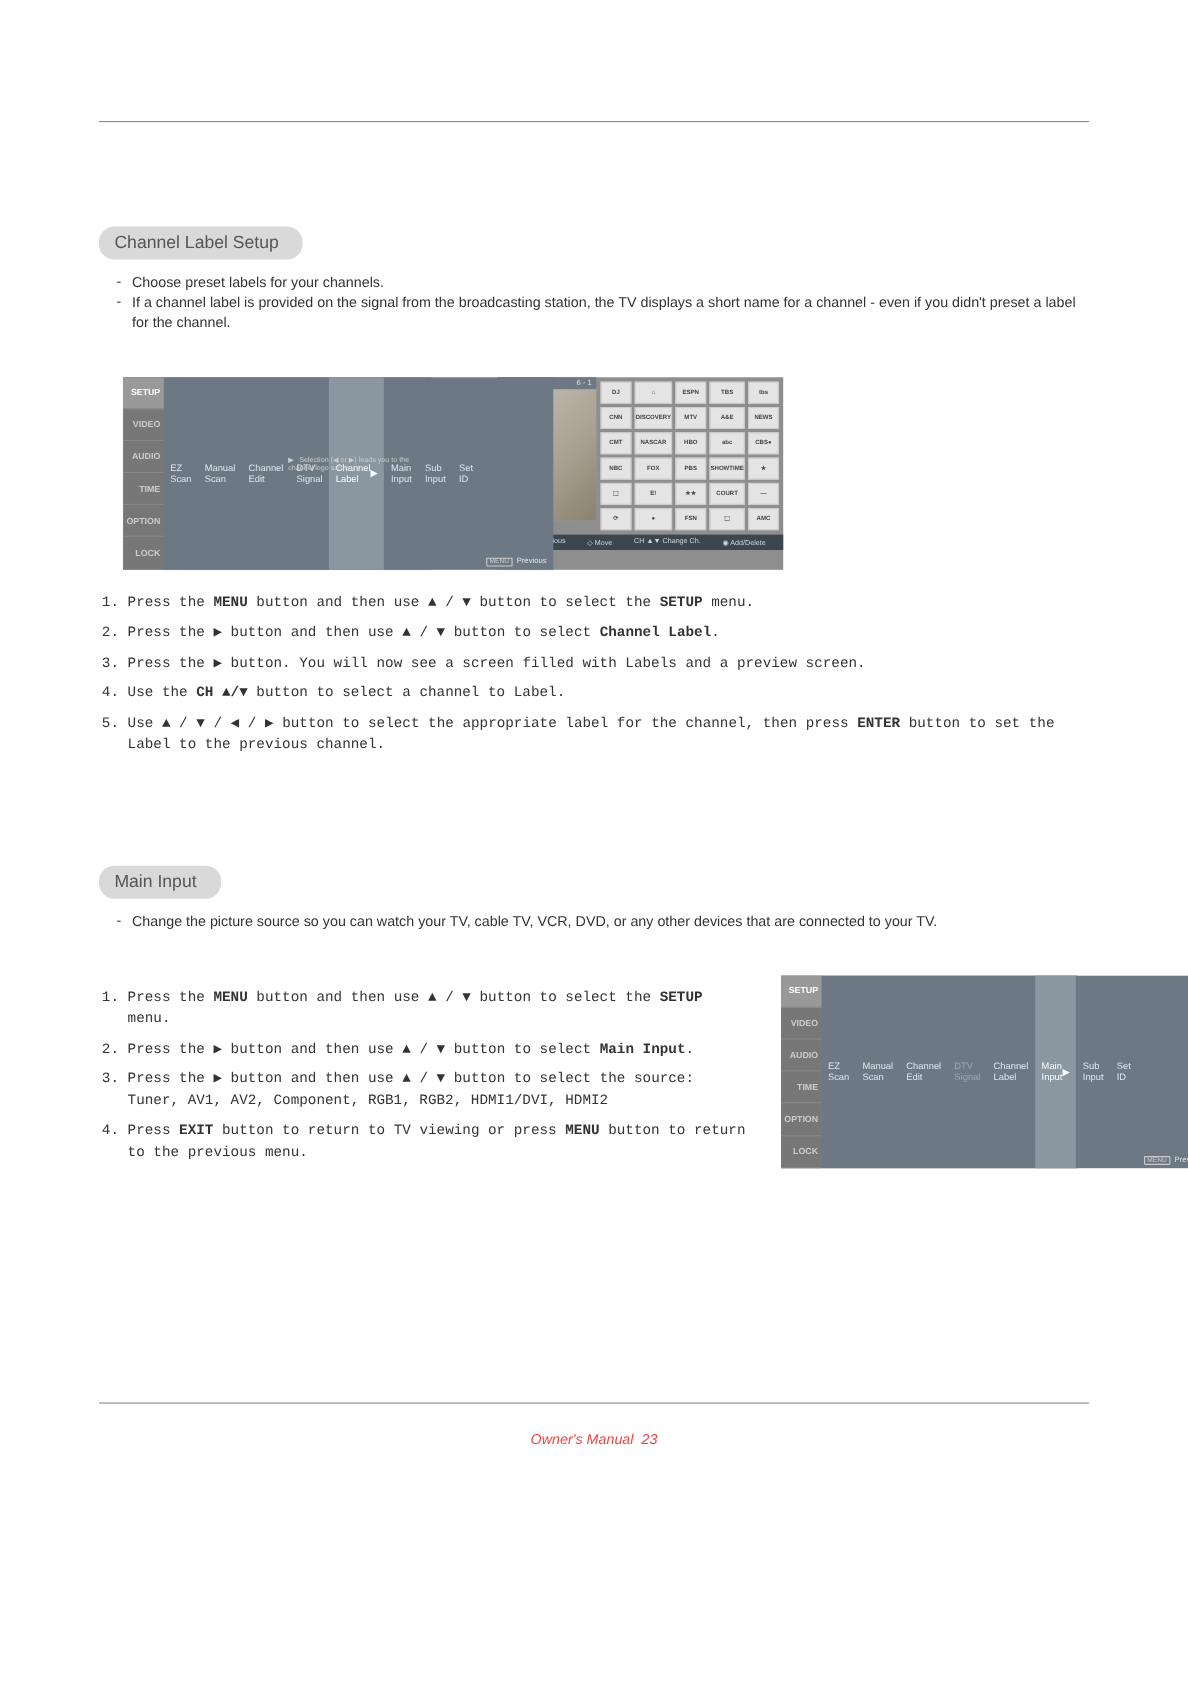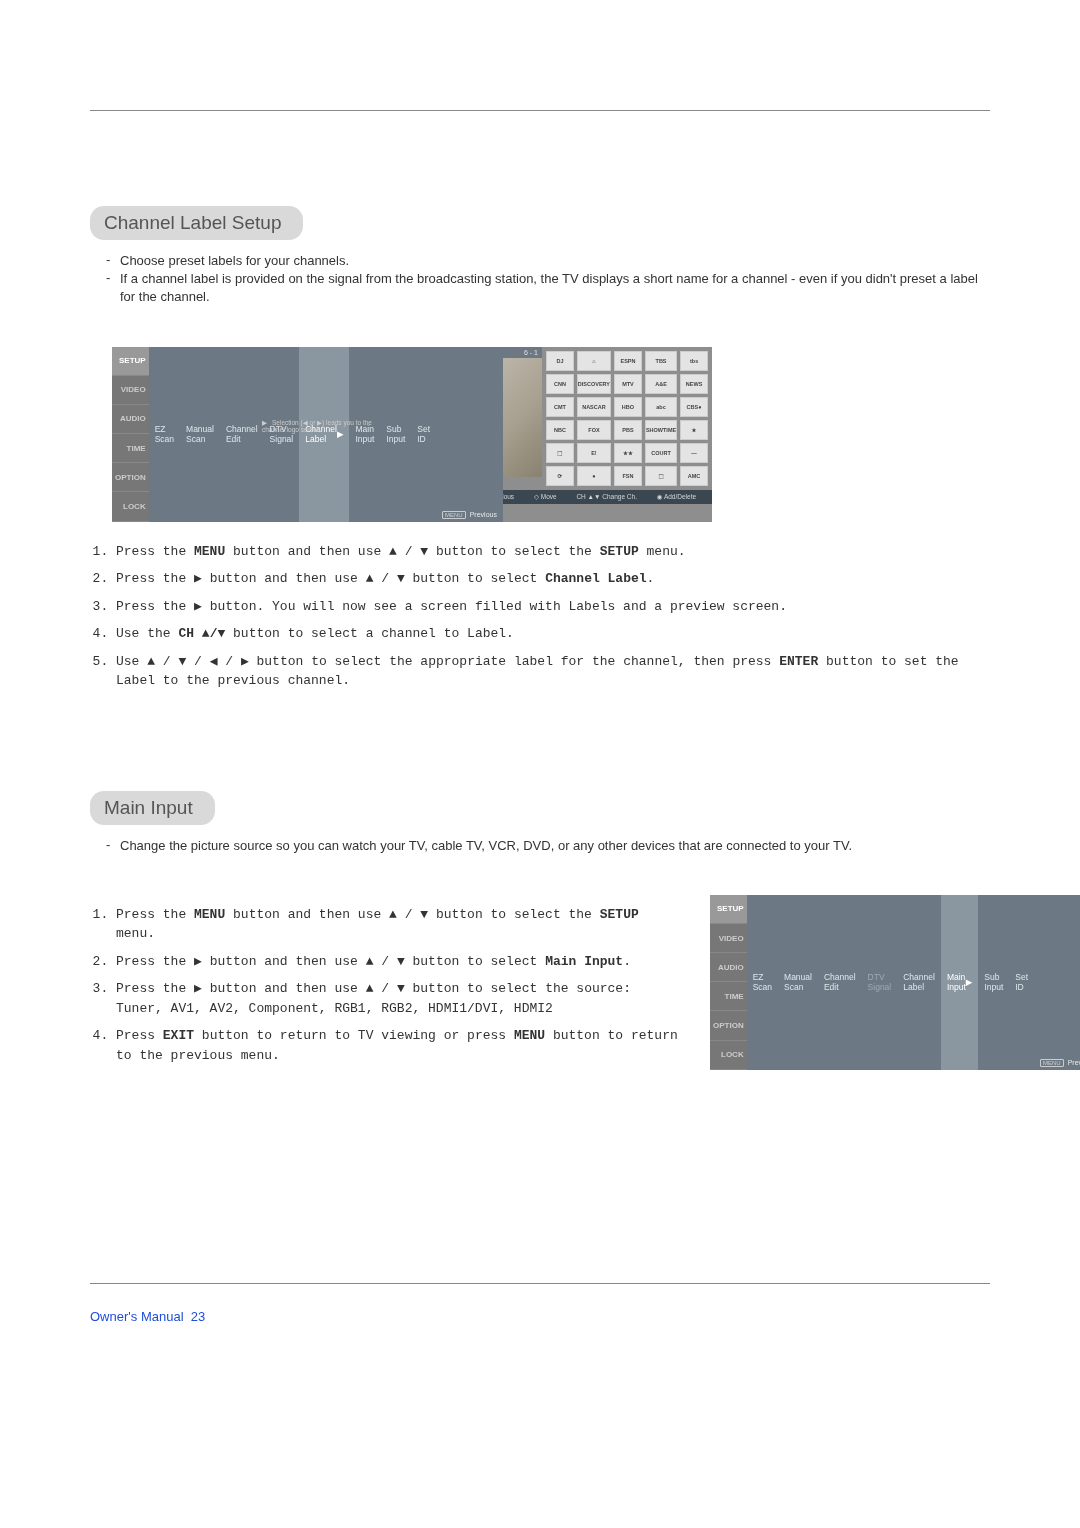--- a/index.html
+++ b/index.html
@@ -18,21 +18,21 @@
     border: none;
     border-top: 1px solid #888;
     margin-bottom: 95px;
   }
   .section-title {
     display: inline-block;
     background: #d9d9d9;
     color: #555;
     padding: 6px 22px 6px 14px;
     border-radius: 14px;
-    font-size: 19px;
+    font-size: 16px;
     margin-bottom: 12px;
   }
   .intro {
     margin: 0 0 40px 0;
     padding-left: 6px;
   }
   .intro-line { padding-left: 10px; display:flex; }
   .intro-line .dash { width: 14px; flex:0 0 14px; }
   .intro-line .txt { flex:1; line-height:1.4; }
 
@@ -98,22 +98,23 @@
   .row2 .left { flex:1; }
   .row2 .right { width:280px; }
 
   .osd2 {
     background:#888; width:270px; height:175px; display:flex;
     color:#e8e8e8; font-size:9px; position:relative;
   }
 
   .footer {
     margin-top: 210px;
-    text-align:left;
-    color:#1d4ed8;
+    text-align:center;
+    font-style:italic;
+    color:#ef4444;
     font-size:13px;
   }
   hr.bottom { border:none; border-top:1px solid #888; margin-top:6px; margin-bottom:25px;}
   .check::before { content:"✓"; margin-right:3px; font-size:8px;}
 </style>
 </head>
 <body>
 
 <div class="page">
   <hr class="rule">

